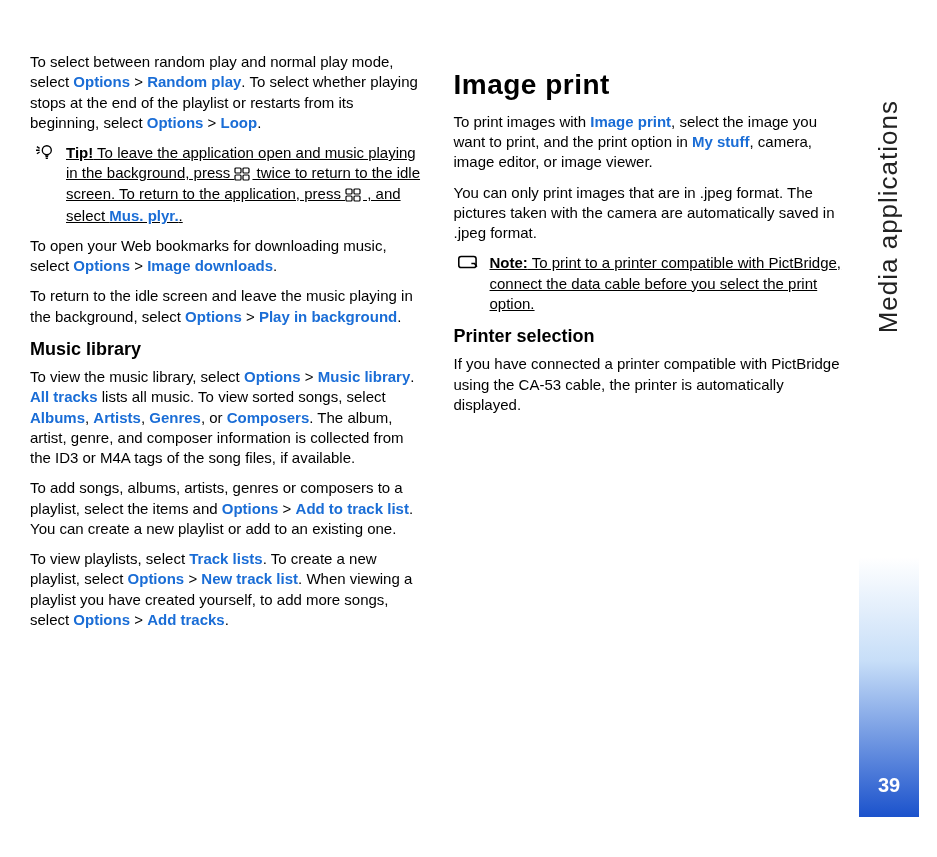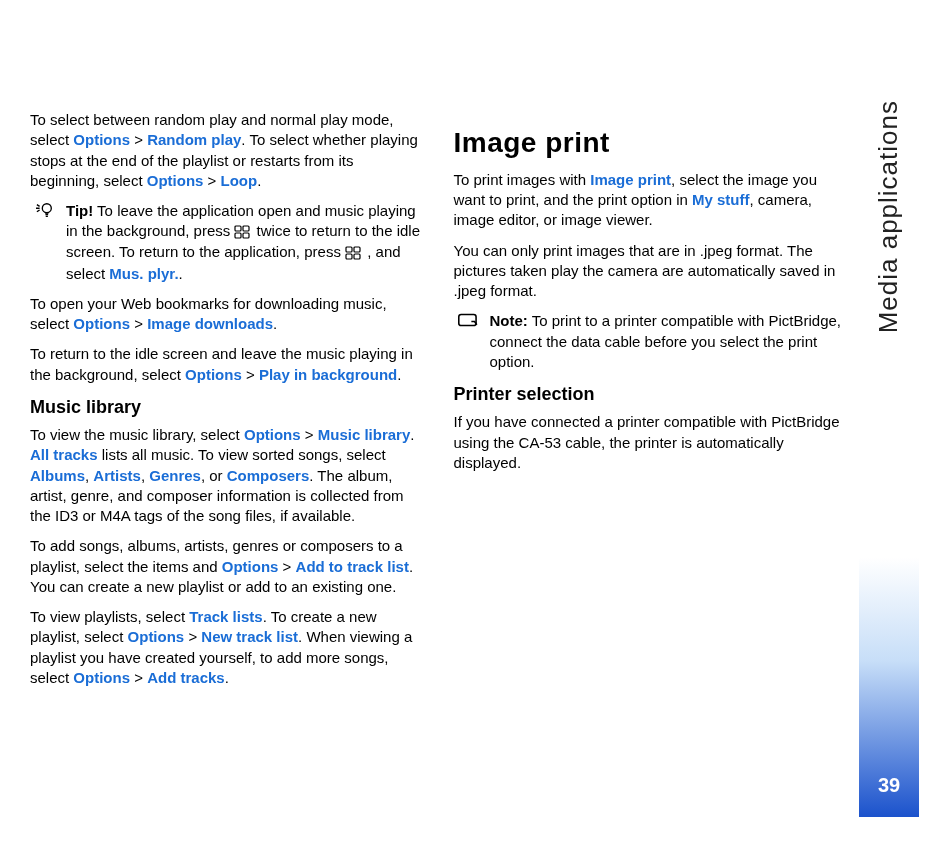--- a/index.html
+++ b/index.html
@@ -7,21 +7,21 @@
       width: 937px;
       height: 857px;
       font-family: "Segoe UI", Tahoma, sans-serif;
       font-size: 15px;
       line-height: 1.35;
       color: #000;
       position: relative;
       background: #fff;
     }
     .page {
-      padding: 110px 90px 60px 30px;
+      padding: 52px 90px 60px 30px;
       display: flex;
       gap: 30px;
       position: relative;
     }
     .column {
       flex: 1;
       min-width: 0;
     }
     p { margin-bottom: 10px; }
     .link { color: #1a6dd6; font-weight: bold; }
@@ -37,21 +37,21 @@
       font-weight: bold;
       margin: 10px 0 6px 0;
     }
     .tipblock, .noteblock {
       display: flex;
       align-items: flex-start;
       gap: 10px;
       margin-bottom: 10px;
       padding-left: 4px;
     }
-    .tipblock .indent, .noteblock .indent { flex: 1; }
+    .tipblock .indent, .noteblock .indent { flex: 1; text-decoration: underline; }
     .tip-icon, .note-icon, .inline-icon {
       display: inline-block;
       vertical-align: middle;
     }
     .tip-icon svg, .note-icon svg { width: 22px; height: 18px; }
     .inline-icon svg { width: 18px; height: 14px; vertical-align: -2px; }
     .sidebar-area {
       position: absolute;
       right: 28px;
       top: 100px;
@@ -148,21 +148,21 @@
   <div class="column">
 
 
     <h2>Image print</h2>
 
     <p>
       <span>To print images with </span><span class="link">Image print</span><span>, select the image you want to print, and the print option in </span><span class="link">My stuff</span><span>, camera, image editor, or image viewer.</span>
     </p>
 
 
-    <p>You can only print images that are in .jpeg format. The pictures taken play the camera are automatically saved in .jpeg format.</p>
+    <p>You can only print images that are in .jpeg format. The pictures taken with the camera are automatically saved in .jpeg format.</p>
 
     <div class="noteblock">
       <span class="note-icon">
         <svg viewBox="0 0 28 20">
             <rect x="1" y="3" width="22" height="14" rx="3" fill="none" stroke="#000" stroke-width="2"></rect>
             <path d="M 17 12 l 4 0 l 3 4" fill="none" stroke="#000" stroke-width="2"></path>
           </svg>
       </span>
       <div class="indent">
         <span class="bold">Note:</span><span> To print to a printer compatible with PictBridge, connect the data cable before you select the print option.</span>

